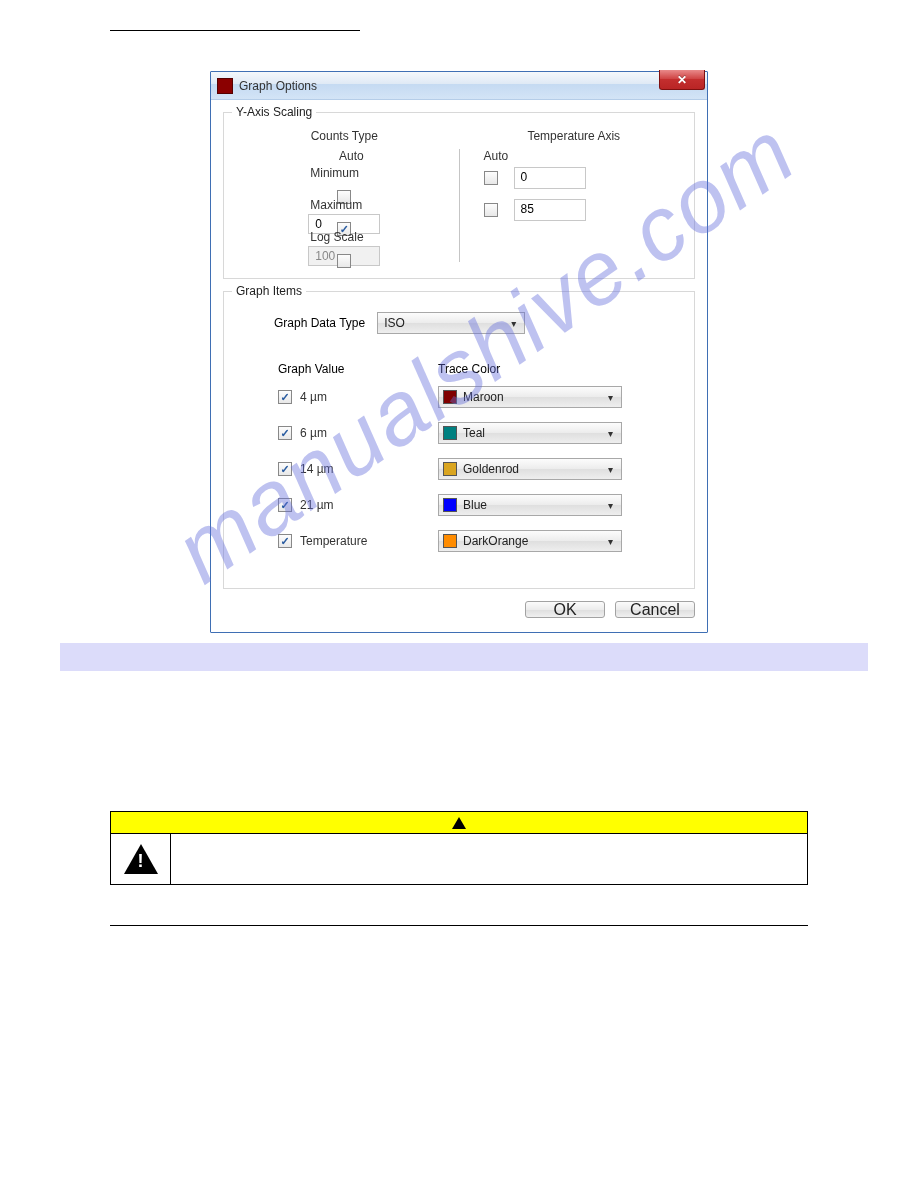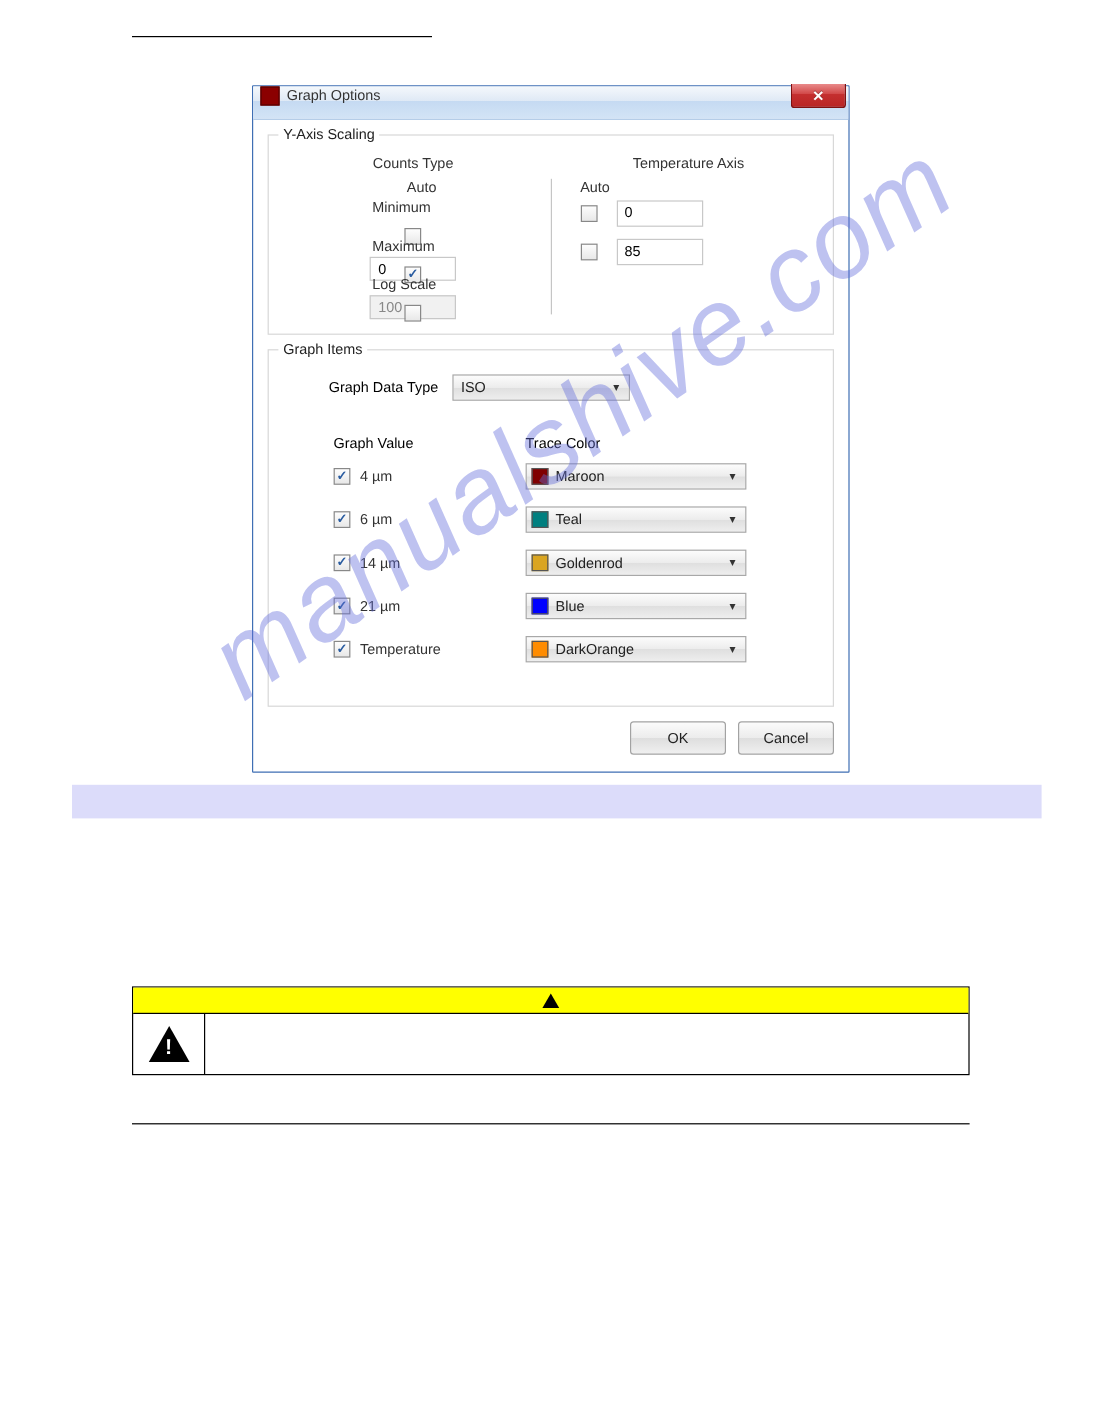--- a/index.html
+++ b/index.html
@@ -41,21 +41,21 @@
     border: 1px solid #3f6fb4;
     border-radius: 1px;
     background: #fff;
     position: relative;
     z-index: 2;
   }
   .titlebar {
     height: 28px;
     background: linear-gradient(to bottom, #f4f8fc 0%, #dfe9f5 45%, #c5daf2 46%, #d3e4f6 100%);
     display: flex;
-    align-items: flex-start;
+    align-items: center;
     padding-left: 6px;
     position: relative;
     border-bottom: 1px solid #b5cde8;
   }
   .title-icon {
     width: 16px;
     height: 16px;
     background: #8b0000;
     border: 1px solid #500;
     margin-right: 6px;
@@ -259,25 +259,25 @@
     flex-shrink: 0;
   }
   .button-row {
     display: flex;
     justify-content: flex-end;
     gap: 10px;
     margin-top: 6px;
   }
   .btn {
     width: 80px;
-    height: 28px;
+    height: 17px;
     border: 1px solid #a2a2a2;
     background: linear-gradient(to bottom, #fbfbfb 0%, #ececec 50%, #dedede 51%, #f0f0f0 100%);
     border-radius: 3px;
-    font-size: 12px;
+    font-size: 16px;
     display: flex;
     align-items: center;
     justify-content: center;
     color: #222;
   }
   .lavender-strip {
     height: 28px;
     background: #dcdcfa;
     margin: 10px 0 30px 0;
     width: calc(100% + 10px);

